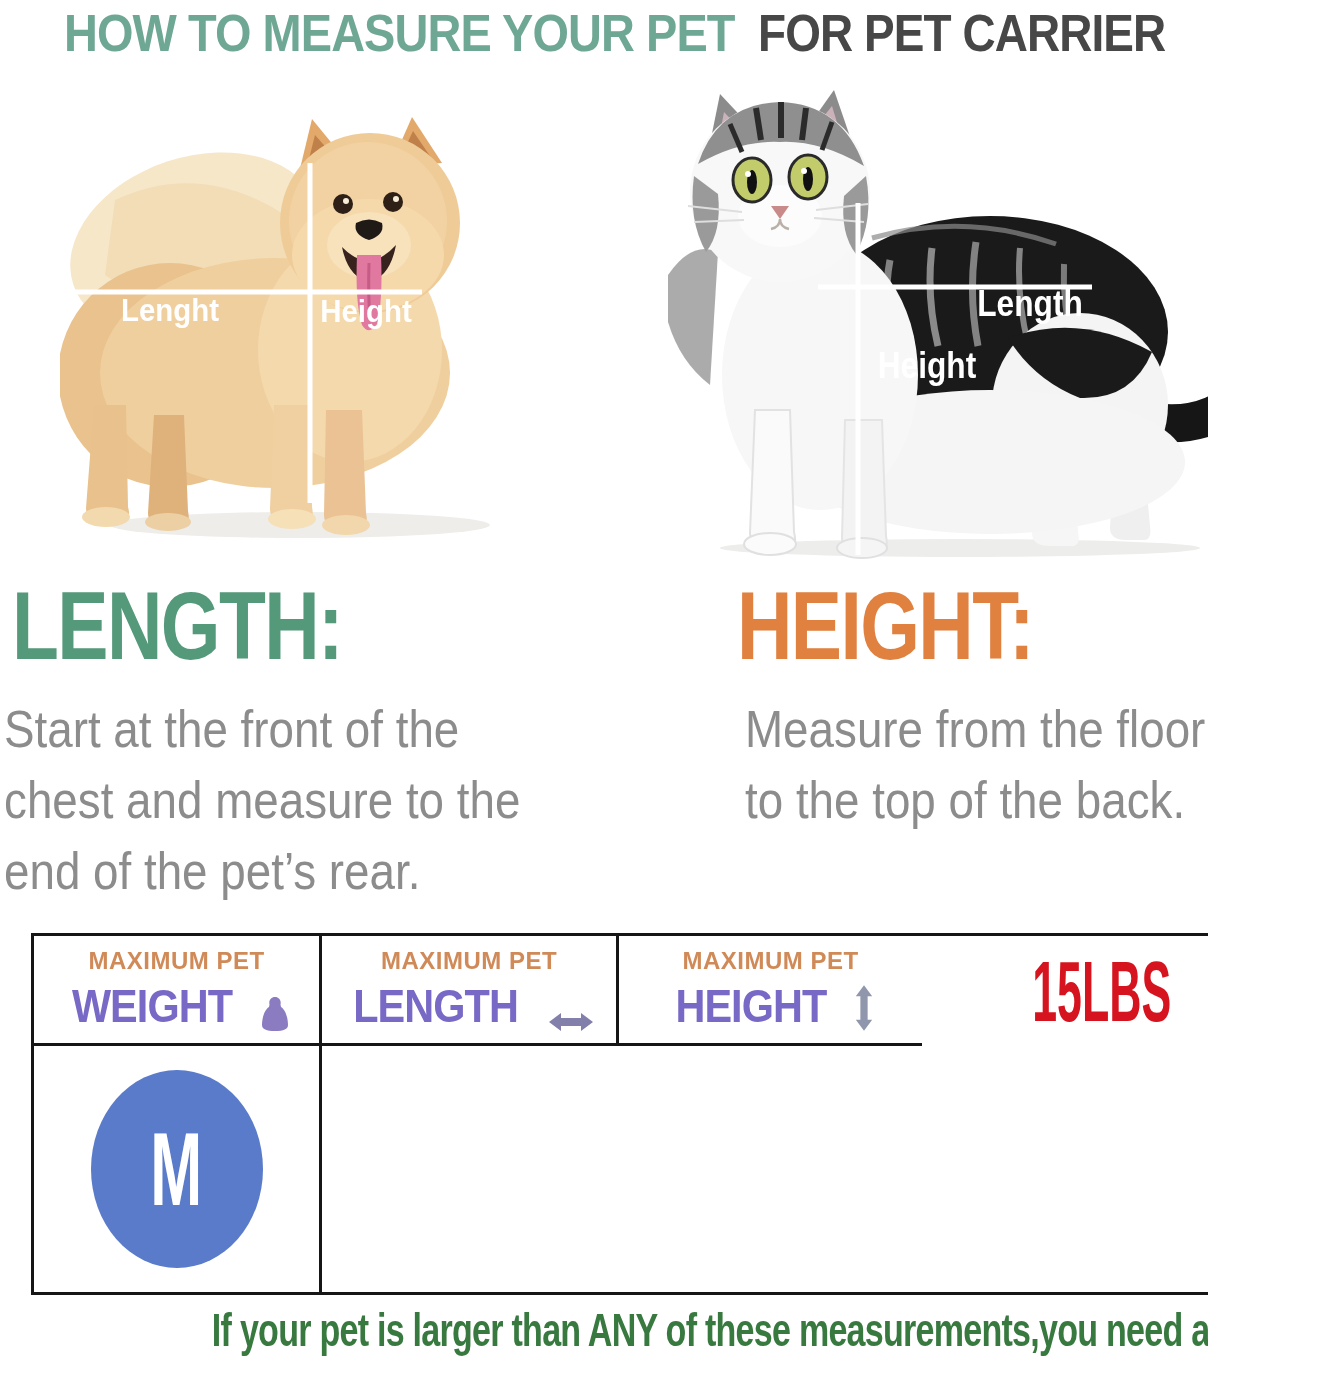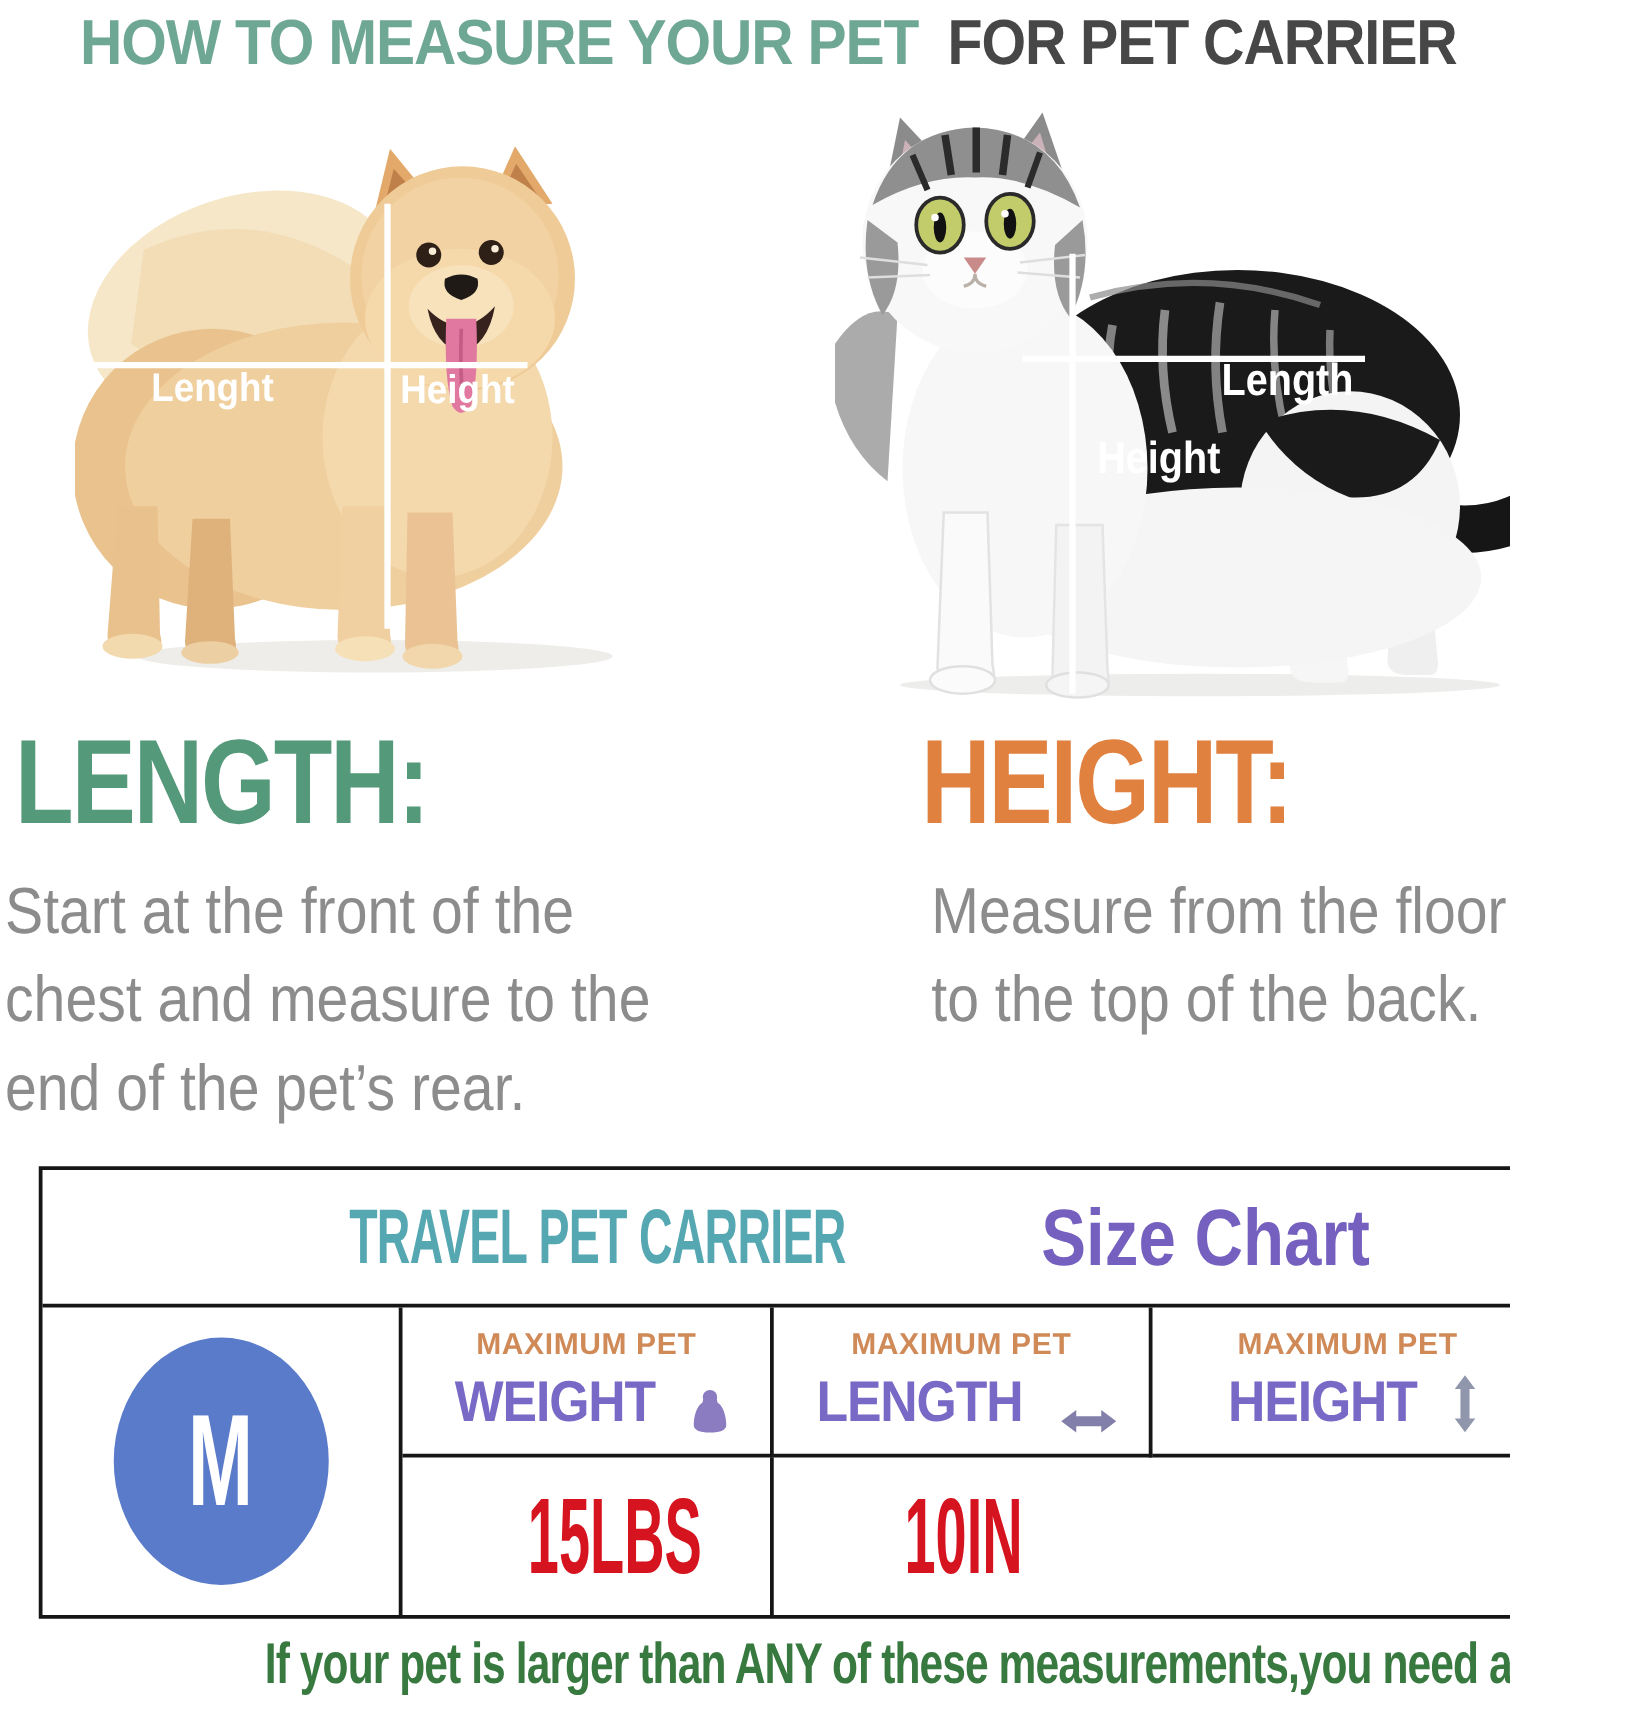--- a/index.html
+++ b/index.html
@@ -165,24 +165,20 @@
     <div>end of the pet’s rear.</div>
   </div>
 
   <span class="abs cond sec-heading hgt-heading">HEIGHT:</span>
   <div class="abs sec-body hgt-body">
     <div>Measure from the floor</div>
     <div>to the top of the back.</div>
   </div>
 
   <div class="abs size-table">
-    <div class="tbl-header">
-      <span class="cond tbl-title-primary">TRAVEL PET CARRIER</span>
-      <span class="cond tbl-title-secondary">Size Chart</span>
-    </div>
 
     <div class="cell cell-size">
       <div class="size-circle">
         <span class="cond size-letter">M</span>
       </div>
     </div>
 
     <div class="cell hdr-cell mid">
       <span class="max-pet">MAXIMUM PET</span>
       <span class="dim-row">
@@ -209,22 +205,19 @@
         <span class="cond dim-label">HEIGHT</span>
         <svg width="20" height="50" viewBox="0 0 22 52">
           <path d="M11 1 L20 13 L15 13 L15 39 L20 39 L11 51 L2 39 L7 39 L7 13 L2 13 Z" fill="#9097ad"></path>
         </svg>
       </span>
     </div>
 
     <div class="cell val-cell mid">
       <span class="cond val-text">15LBS</span>
     </div>
-    <div class="cell val-cell">
-      <span class="cond val-text">10IN</span>
-    </div>
   </div>
 
   <div class="abs footer">
     <span class="cond footer-text">If your pet is larger than ANY of these measurements,you need a larger carrier</span>
   </div>
 
 </div>
 
 </body></html>

